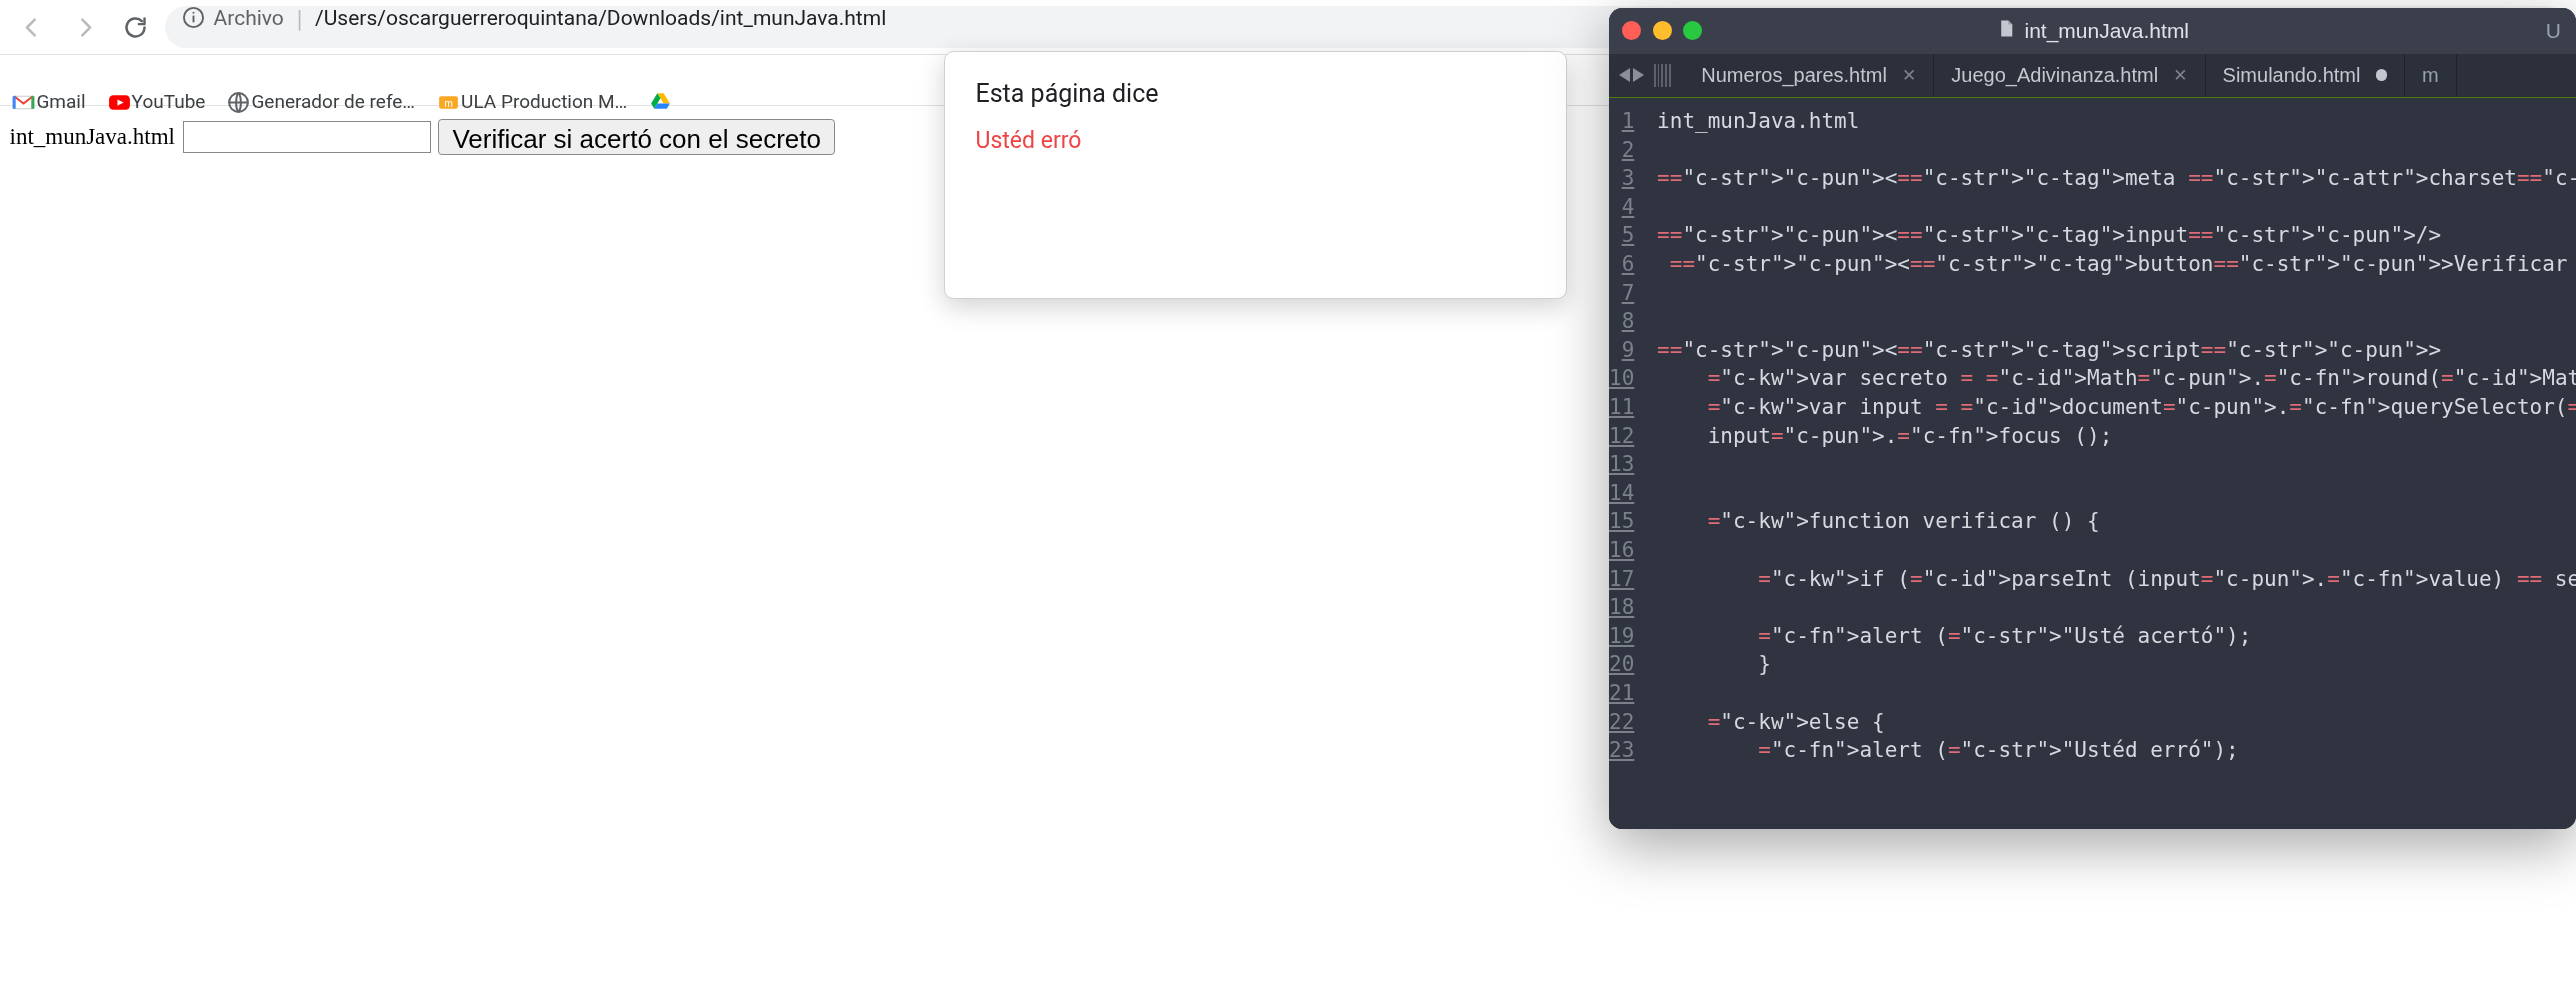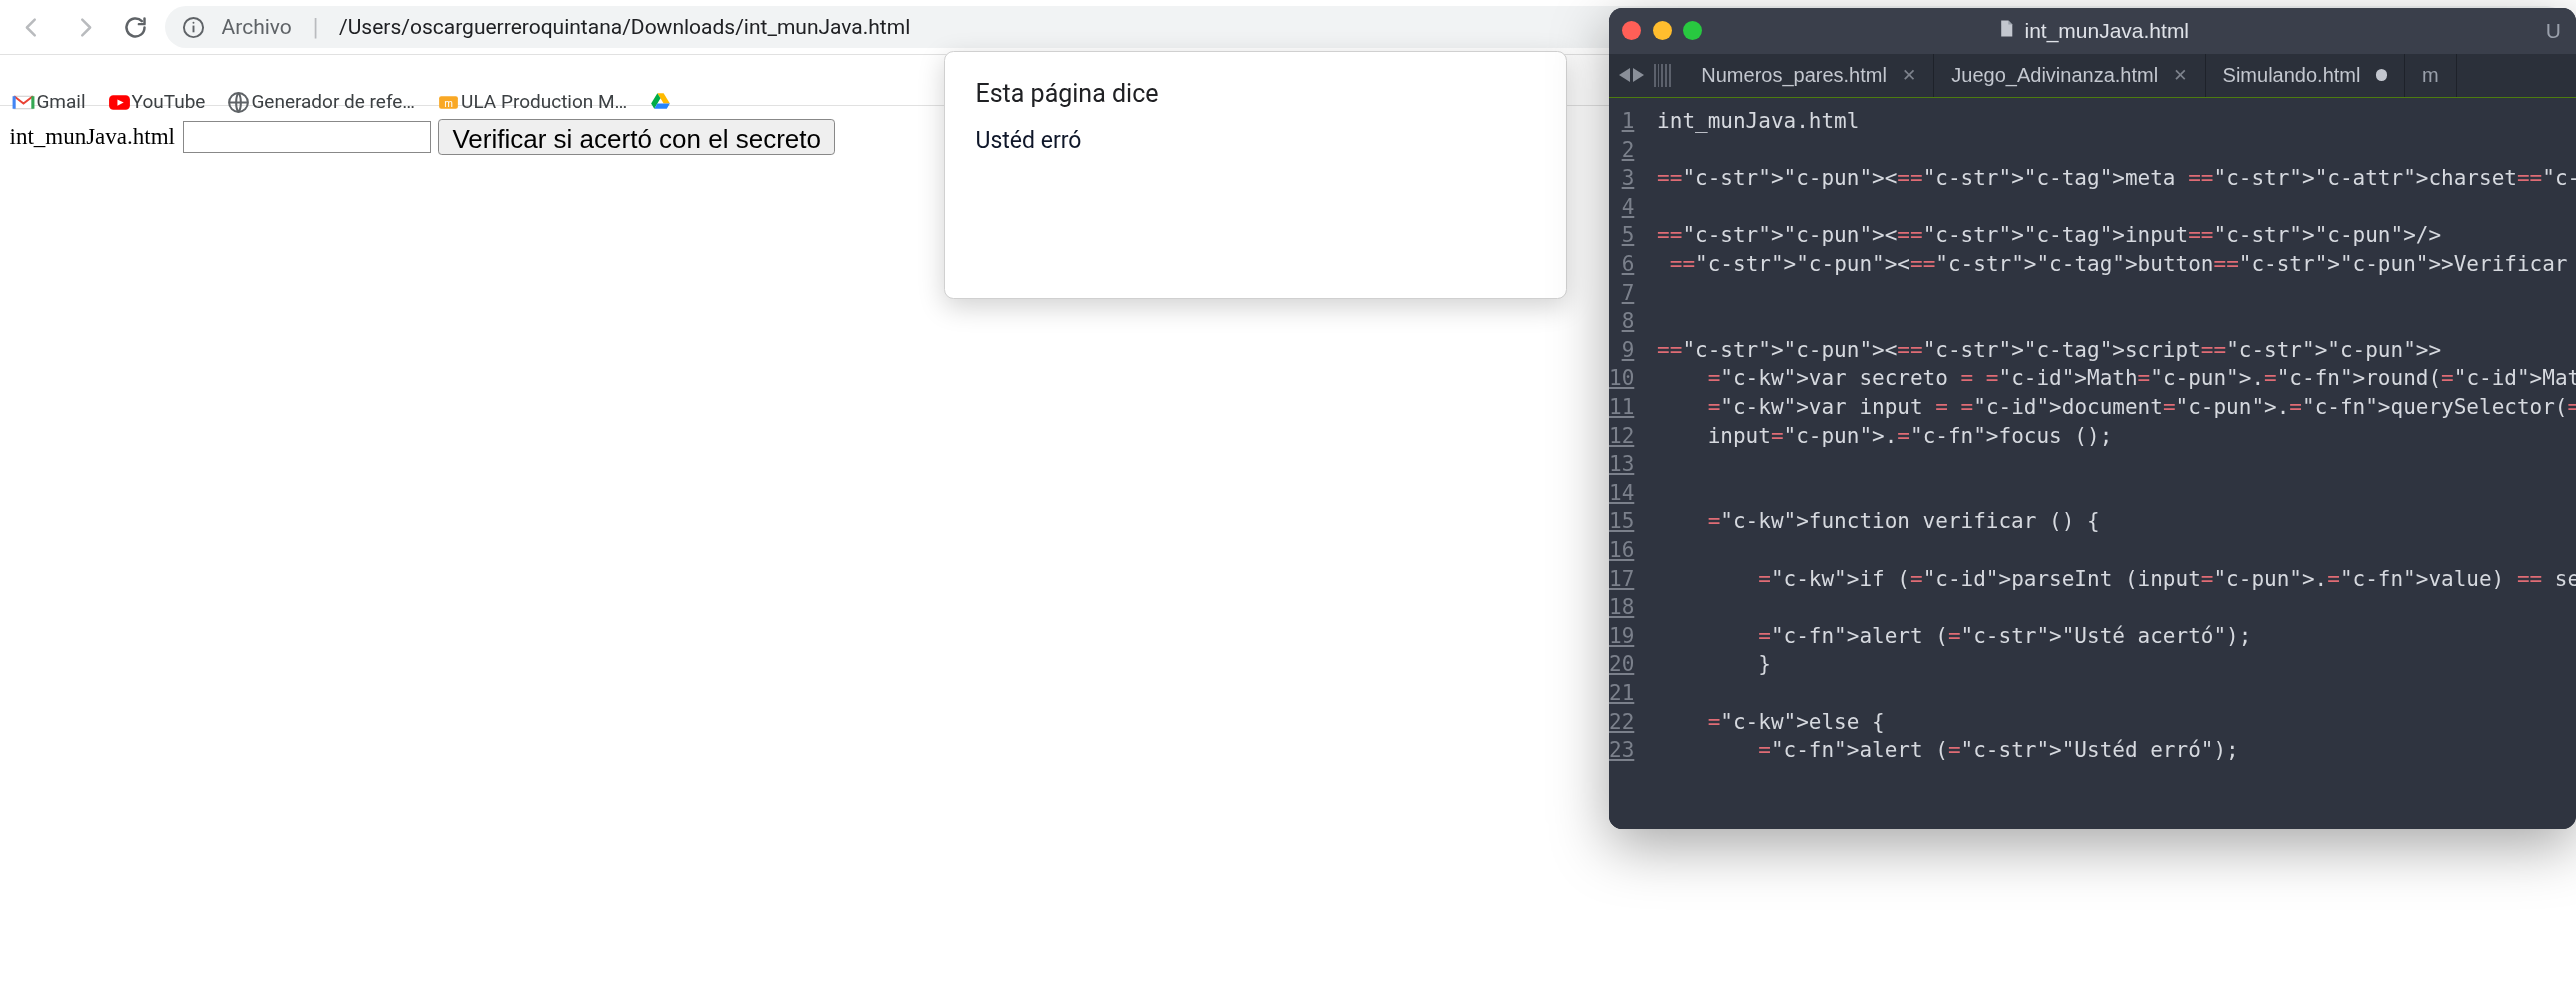--- a/index.html
+++ b/index.html
@@ -12,22 +12,22 @@
     padding: 0 9.5px; gap: 5.7px; border-bottom: 1px solid #e1e1e1;
     background: #fff;
   }
   .nav-btn {
     width: 46px; height: 42px; display: flex; align-items:center; justify-content:center;
     border-radius: 21px; color:#5f6367;
   }
   .nav-btn.disabled { color:#b9bbbe; }
   .nav-btn svg { width:27px; height:27px; stroke:currentColor; fill:none; stroke-width:2.2; stroke-linecap:round; stroke-linejoin:round; }
   .addr {
-    flex:1; display:flex; align-items:center; height:42px;
-    border-radius:21px; background:#f1f3f4; padding:0 17px; gap:17px;
+    flex:1; display:flex; align-items:flex-start; height:42px;
+    border-radius:21px; background:#f1f3f4; padding:0 17px; gap:9px;
     color:#5f6367; font-size:21px;
   }
   .addr .info-icon { width:23px; height:23px; display:inline-flex; align-items:center; justify-content:center; }
   .addr .info-icon svg { width:23px; height:23px; }
   .addr .scheme { color:#5f6367; }
   .addr .sep { color:#b9bbbe; font-size:23px; padding:0 3.8px; }
   .addr .path { color:#202124; }
 
   .bookmarks {
     display:flex; align-items:center; height:51px; padding:0 11.4px; gap:21px;
@@ -53,21 +53,21 @@
   }
 
   
   .alert {
     position:absolute; left:944px; top:51px; width:623px; height:248px;
     background:#fff; border:1px solid #d0d0d0; border-radius:9.5px;
     box-shadow: 0 7.6px 27px rgba(0,0,0,.18);
     padding:27px 30.5px; font-family: -apple-system, Roboto, sans-serif;
   }
   .alert-title { font-size:25px; color:#202124; margin-bottom:19px; }
-  .alert-msg { font-size:23px; color:#0f172a; }
+  .alert-msg { font-size:23px; color:#ef4444; }
 
   
   .editor {
     position:absolute; left:1609px; top:7.6px; width:967px; height:821px;
     border-radius:13.3px; overflow:hidden;
     box-shadow: 0 17px 57px rgba(0,0,0,.35);
     background:#2f3440; display:flex; flex-direction:column;
     font-family: -apple-system, sans-serif;
   }
   .editor-titlebar {

